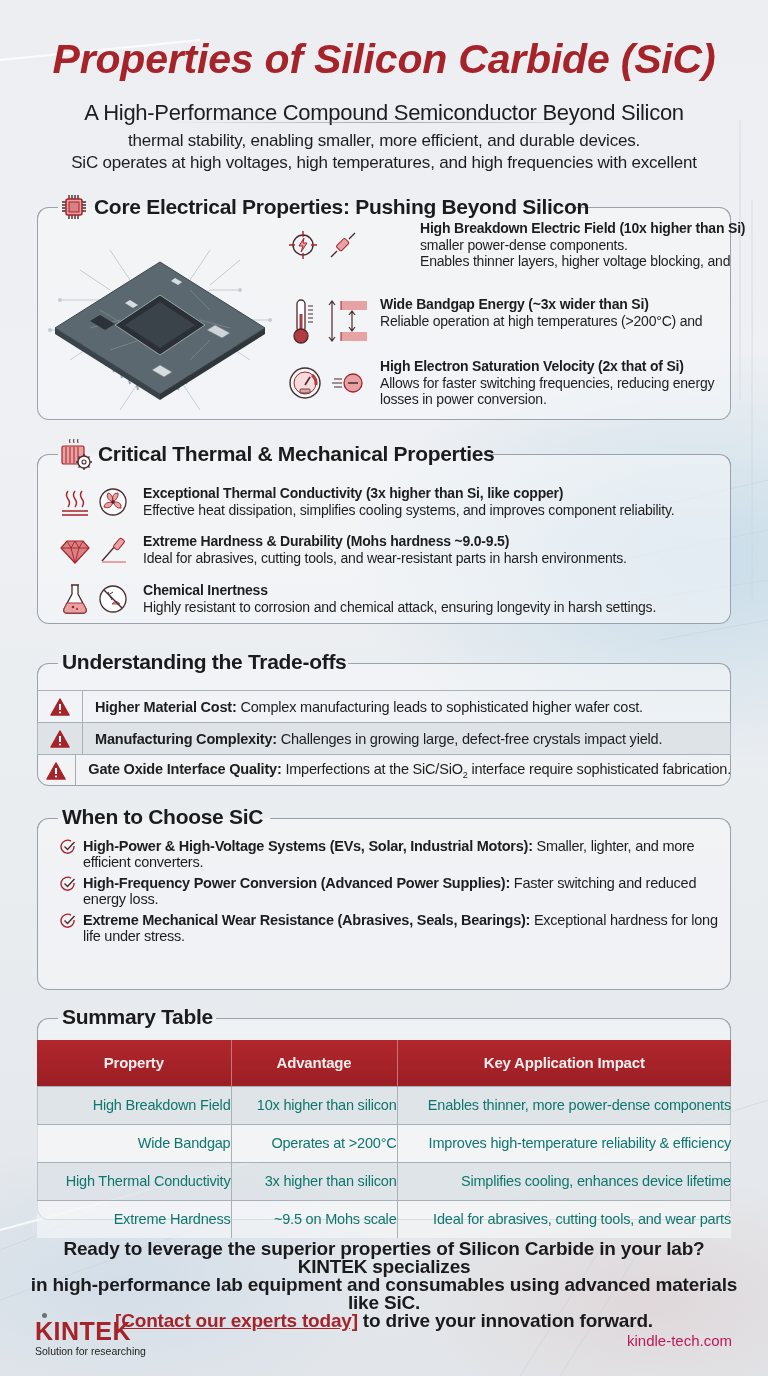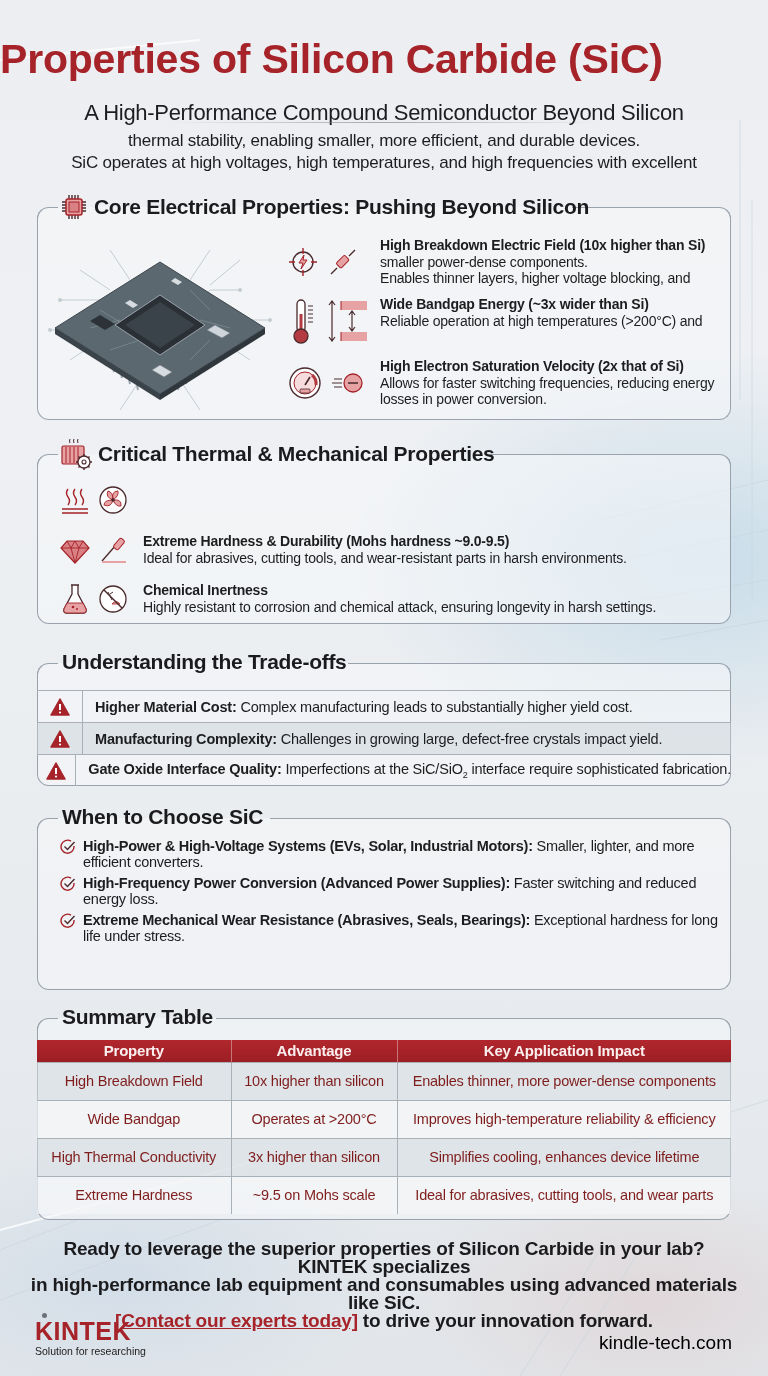--- a/index.html
+++ b/index.html
@@ -12,22 +12,23 @@
       radial-gradient(ellipse 400px 200px at 120px 1280px, rgba(200,215,230,0.6), rgba(255,255,255,0) 70%),
       radial-gradient(ellipse 360px 180px at 650px 1300px, rgba(220,200,200,0.5), rgba(255,255,255,0) 70%),
       linear-gradient(180deg, #eceef1 0%, #eef0f3 30%, #eaedf0 60%, #e2e6ea 100%);
     position: relative;
   }
   .bglines { position: absolute; inset: 0; pointer-events: none; }
   .page { position: relative; width: 768px; height: 1376px; }
 
   .title {
     position: absolute; left: 0; right: 0; top: 36px;
-    font-weight: 700; font-size: 41px; color: #a52329;
+    text-align: center; font-weight: 700; font-size: 41px; color: #a52329;
     letter-spacing: -0.2px;
+    font-style: italic;
   }
   .subtitle {
     position: absolute; left: 0; right: 0; top: 90px;
     text-align: center; font-size: 22px; color: #1d1d1f; letter-spacing: -0.3px; margin-top: 10px;
   }
   .sub-rule { position: absolute; left: 170px; right: 170px; top: 122px; height: 1px;
     background: linear-gradient(90deg, rgba(150,150,150,0), rgba(120,120,120,0.6), rgba(150,150,150,0)); }
   .intro {
     position: absolute; left: 40px; right: 40px; top: 130px;
     text-align: center; font-size: 17px; line-height: 22px; color: #1d1d1f; letter-spacing: -0.2px;
@@ -65,42 +66,42 @@
   .citem .ck { width: 23px; flex: 0 0 23px; padding-top: 1px; }
   .citem .tx { font-size: 14.5px; line-height: 16px; letter-spacing: -0.25px; }
   .citem .tx b { font-weight: 700; }
 
   table.summary {
     position: absolute; left: 37px; top: 1040px; width: 694px;
     border-collapse: collapse; font-size: 14.5px; letter-spacing: -0.2px;
   }
   table.summary th {
     background: linear-gradient(180deg, #b1272d, #9b1e24);
-    color: #fbeeee; font-weight: 700; font-size: 15px; height: 22px;
+    color: #fbeeee; font-weight: 700; font-size: 15px; height: 46px;
     border-right: 1px solid #c8767a;
   }
   table.summary th:last-child { border-right: none; }
   table.summary td {
-    height: 38px; text-align: center; border-top: 1px solid #a8b0b8;
-    border-right: 1px solid #a8b0b8; color: #7f1d1d;
+    height: 38px; text-align: right; border-top: 1px solid #a8b0b8;
+    border-right: 1px solid #a8b0b8; color: #0f766e;
   }
   table.summary td:last-child { border-right: none; }
   table.summary tr:nth-child(odd) td { background: rgba(210,216,222,0.55); }
   table.summary tr:nth-child(even) td { background: rgba(244,245,247,0.7); }
 
   .cta {
     position: absolute; left: 30px; right: 30px; top: 1240px;
     text-align: center; font-weight: 700; font-size: 19px; line-height: 18px; letter-spacing: -0.2px; color: #1b1b1d;
   }
   .cta .link { color: #a52329; text-decoration: underline; }
 
   .logo { position: absolute; left: 35px; top: 1318px; }
   .logo .word { font-weight: 700; font-size: 25px; color: #a52329; letter-spacing: 0.5px; line-height: 26px; }
   .logo .tag { font-size: 10.5px; color: #222; margin-top: 1px; }
-  .site { position: absolute; right: 36px; top: 1332px; font-size: 19px; color: #000000; }
+  .site { position: absolute; right: 36px; top: 1332px; font-size: 15px; color: #be185d; }
 </style>
 </head>
 <body>
 
 <div class="page">
 
   <svg class="bglines" width="768" height="1376">
     <g stroke="#c9d6e0" stroke-width="1" fill="none" opacity="0.7">
       <path d="M600 520 L768 480"></path>
         <path d="M620 560 L768 530"></path>
@@ -187,21 +188,21 @@
       <polygon points="120,55 165,85 120,115 75,85" fill="#2a3035" stroke="#99a3ab" stroke-width="1"></polygon>
       <polygon points="120,62 155,85 120,108 85,85" fill="#3b434a"></polygon>
 
       <polygon points="60,75 75,84 65,90 50,81" fill="#2c3237"></polygon>
       <polygon points="175,85 190,93 182,98 167,90" fill="#cfd5da" stroke="#707a82" stroke-width="0.6"></polygon>
       <polygon points="120,125 132,132 124,137 112,130" fill="#d7dce0" stroke="#707a82" stroke-width="0.6"></polygon>
       <polygon points="135,38 142,42 138,45 131,41" fill="#d7dce0"></polygon>
       <polygon points="90,60 98,65 93,68 85,63" fill="#d7dce0"></polygon>
     </svg>
 
-    <div class="prop" style="left:288px; top:237px;">
+    <div class="prop" style="left:288px; top:220px;gap:40px;">
       <div class="icons" style="width:92px;">
         <svg width="30" height="30" viewBox="0 0 30 30">
           <circle cx="15" cy="15" r="10" fill="none" stroke="#4a2a2c" stroke-width="1.4"></circle>
           <path d="M15 1v6M15 23v6M1 15h6M23 15h6" stroke="#a52329" stroke-width="1.4"></path>
           <path d="M16 8 L11 16 L15 16 L13 22 L19 13 L15 13 Z" fill="#e7a2a4" stroke="#a52329" stroke-width="1"></path>
         </svg>
         <svg width="30" height="30" viewBox="0 0 30 30">
           <path d="M3 27 L9 21 M21 9 L27 3" stroke="#4a2a2c" stroke-width="1.4"></path>
           <rect x="9" y="11" width="12" height="7" rx="1.5" fill="#e7a2a4" stroke="#a52329" stroke-width="1" transform="rotate(-45 15 15)"></rect>
         </svg>
@@ -281,20 +282,24 @@
         <svg width="30" height="30" viewBox="0 0 30 30">
           <path d="M8 4 q-3 4 0 8 q3 4 0 8 M15 4 q-3 4 0 8 q3 4 0 8 M22 4 q-3 4 0 8 q3 4 0 8" stroke="#a52329" stroke-width="1.4" fill="none"></path>
           <path d="M2 24h26M2 28h26" stroke="#a52329" stroke-width="1.4"></path>
         </svg>
         <svg width="30" height="30" viewBox="0 0 30 30">
           <circle cx="15" cy="15" r="13" fill="#fff" stroke="#4a2a2c" stroke-width="1.3"></circle>
           <path d="M15 15 q-2 -9 5 -9 q1 5 -5 9 M15 15 q9 -1 8 6 q-5 1 -8 -6 M15 15 q-2 8 -9 5 q0 -5 9 -5 M15 15 q-8 -3 -5 -9 q5 1 5 9" fill="#e7a2a4" stroke="#a52329" stroke-width="0.9"></path>
           <circle cx="15" cy="15" r="1.8" fill="#4a2a2c"></circle>
         </svg>
       </div>
+      <div class="txt">
+        <span class="h">Exceptional Thermal Conductivity (3x higher than Si, like copper)</span>
+        <span class="d">Effective heat dissipation, simplifies cooling systems, and improves component reliability.</span>
+      </div>
     </div>
 
     <div class="prop" style="left:60px; top:533px;">
       <div class="icons" style="width:83px; gap:8px;">
         <svg width="30" height="30" viewBox="0 0 30 30">
           <polygon points="7,6 23,6 29,13 15,28 1,13" fill="#d98084" stroke="#a52329" stroke-width="1.2"></polygon>
           <path d="M1 13h28M7 6 L11 13 L15 6 L19 13 L23 6 M11 13 L15 28 L19 13" stroke="#a52329" stroke-width="0.9" fill="none"></path>
         </svg>
         <svg width="30" height="30" viewBox="0 0 30 30">
           <path d="M4 26 L18 10" stroke="#4a2a2c" stroke-width="1.3"></path>
@@ -342,21 +347,21 @@
 
     <div class="tradeoffs">
       <div class="trow">
         <div class="ic">
             <svg width="20" height="18" viewBox="0 0 20 18">
               <path d="M10 1 L19 17 H1 Z" fill="#a52329" stroke="#a52329" stroke-linejoin="round" stroke-width="1.5"></path>
               <path d="M10 6v6" stroke="#fff" stroke-width="2"></path>
               <circle cx="10" cy="14.5" r="1.1" fill="#fff"></circle>
             </svg>
           </div>
-        <div class="t"><b>Higher Material Cost:</b><span> Complex manufacturing leads to substantially higher yield cost.</span></div>
+        <div class="t"><b>Higher Material Cost:</b><span> Complex manufacturing leads to sophisticated higher wafer cost.</span></div>
       </div>
       <div class="trow">
         <div class="ic">
             <svg width="20" height="18" viewBox="0 0 20 18">
               <path d="M10 1 L19 17 H1 Z" fill="#a52329" stroke="#a52329" stroke-linejoin="round" stroke-width="1.5"></path>
               <path d="M10 6v6" stroke="#fff" stroke-width="2"></path>
               <circle cx="10" cy="14.5" r="1.1" fill="#fff"></circle>
             </svg>
           </div>
         <div class="t"><b>Manufacturing Complexity:</b><span> Challenges in growing large, defect-free crystals impact yield.</span></div>

